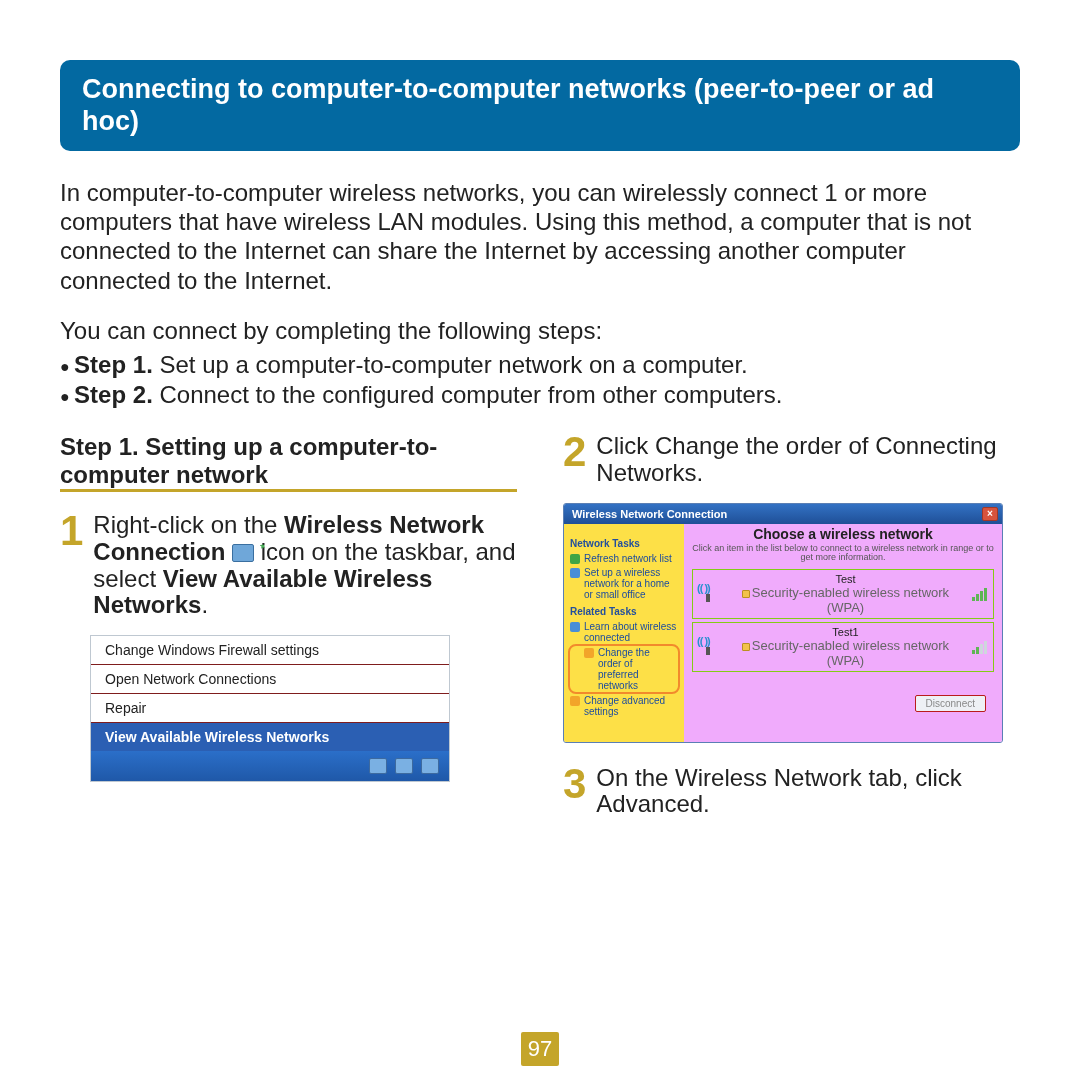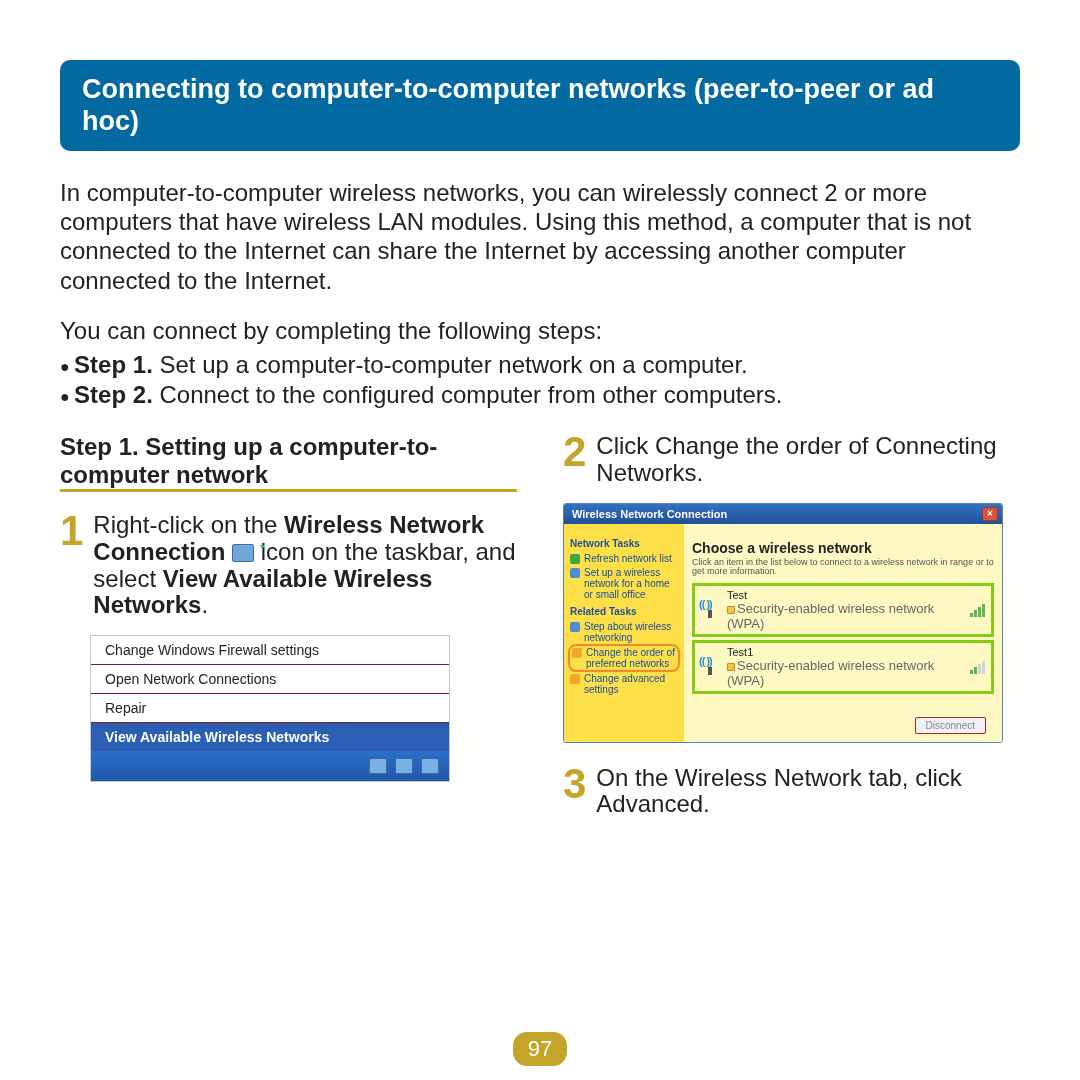--- a/index.html
+++ b/index.html
@@ -79,27 +79,27 @@
     display: flex; justify-content: space-between; align-items: center;
     padding: 3px 4px 3px 8px;
   }
   .wnc-close { width: 16px; height: 14px; background: #d6533d; border: 1px solid #a03828; color:#fff; font-size:10px; line-height:12px; text-align:center; border-radius:2px; }
   .wnc-body { display: flex; height: 218px; }
   .wnc-side { width: 120px; background: #fde047; padding: 8px 6px; }
   .side-head { color: #234f9d; font-weight: bold; font-size: 10px; margin: 6px 0 4px; }
   .side-link { display:flex; gap:4px; color: #1b4b9e; margin: 3px 0; line-height:1.1; }
   .side-link .sicon { width:10px; height:10px; flex:none; background:#4a8ed6; border-radius:2px; margin-top:1px; }
   .side-link.green .sicon { background:#3fa545; }
-  .side-link.hl { outline: 2px solid #f28a2c; outline-offset: 0px; border-radius: 6px; padding: 1px 2px; }
+  .side-link.hl { outline: 2px solid #f28a2c; outline-offset: 0px; border-radius: 6px; padding: 1px 14px; }
   .side-link.ora .sicon { background:#f2a52a; }
-  .wnc-main { flex:1; background: #fef9c3; padding: 16px 8px; }
+  .wnc-main { flex:1; background: #f0abfc; padding: 2px 8px; text-align: center; }
   .wnc-main-head { font-size: 14px; font-weight: 600; margin-bottom: 2px; }
   .wnc-sub { font-size: 9px; color: #555; margin-bottom: 6px; line-height:1.1; }
   .net-row {
-    display:flex; align-items:center; border:3px solid #84cc16;
+    display:flex; align-items:center; border:1px solid #84cc16;
     padding: 3px 6px; margin-bottom: 3px; gap:6px;
   }
   .ant { width:20px; height:20px; position:relative; flex:none; }
   .ant::before { content:"(( ))"; color:#2b8fd0; font-size:11px; font-weight:bold; position:absolute; top:-2px; left:-2px; letter-spacing:-1px; }
   .ant::after { content:""; position:absolute; left:7px; top:10px; width:4px; height:8px; background:#555; }
   .net-info { flex:1; }
   .net-name { font-size:11px; }
   .net-sec { font-size:13px; color:#666; }
   .lock { display:inline-block; width:8px; height:8px; background:#f2c24a; border:1px solid #bb9020; border-radius:1px; margin-right:2px; vertical-align:middle; }
   .bars { display:flex; align-items:flex-end; gap:1px; height:14px; }
@@ -108,30 +108,30 @@
   .bars span:nth-child(3){height:10px;} .bars span:nth-child(4){height:13px;}
   .bars.low span:nth-child(3),.bars.low span:nth-child(4){background:#cfd6dd;}
   .disconnect-row { display:flex; justify-content:flex-end; padding: 20px 8px 4px; }
   .disconnect-btn { border:1px solid #b91c1c; background:#eef1f5; color:#888; padding:2px 10px; font-size:10px; border-radius:2px; }
 
   .page-num {
     position: absolute; bottom: 14px; left: 50%;
     transform: translateX(-50%);
     background: #C4A52A; color: #fff;
     font-size: 22px; font-weight: 400;
-    width: 54px; text-align: center; padding: 4px 0;
-    border-radius: 14px;
+    width: 38px; text-align: center; padding: 4px 0;
+    border-radius: 2px;
   }
 </style>
 </head>
 <body>
 
 <div class="title-banner">Connecting to computer-to-computer networks (peer-to-peer or ad hoc)</div>
 
-<p class="intro-text">In computer-to-computer wireless networks, you can wirelessly connect 2 or more computers that have wireless LAN modules. Using this method, a computer that is not connected to the Internet can share the Internet by accessing another computer connected to the Internet.</p>
+<p class="intro-text">In computer-to-computer wireless networks, you can wirelessly connect 1 or more computers that have wireless LAN modules. Using this method, a computer that is not connected to the Internet can share the Internet by accessing another computer connected to the Internet.</p>
 
 <p class="steps-intro">You can connect by completing the following steps:</p>
 <ul class="steps-list">
   <li><strong>Step 1.</strong><span> Set up a computer-to-computer network on a computer.</span></li>
   <li><strong>Step 2.</strong><span> Connect to the configured computer from other computers.</span></li>
 </ul>
 
 <div class="cols">
   <div class="col">
     <div class="step-head">Step 1. Setting up a computer-to-computer network</div>
@@ -176,21 +176,21 @@
               <span class="sicon"></span>
               <span>Refresh network list</span>
             </div>
           <div class="side-link">
               <span class="sicon"></span>
               <span>Set up a wireless network for a home or small office</span>
             </div>
           <div class="side-head">Related Tasks</div>
           <div class="side-link">
               <span class="sicon"></span>
-              <span>Step about wireless networking</span>
+              <span>Learn about wireless connected</span>
             </div>
           <div class="side-link ora hl">
               <span class="sicon"></span>
               <span>Change the order of preferred networks</span>
             </div>
           <div class="side-link ora">
               <span class="sicon"></span>
               <span>Change advanced settings</span>
             </div>
         </div>

